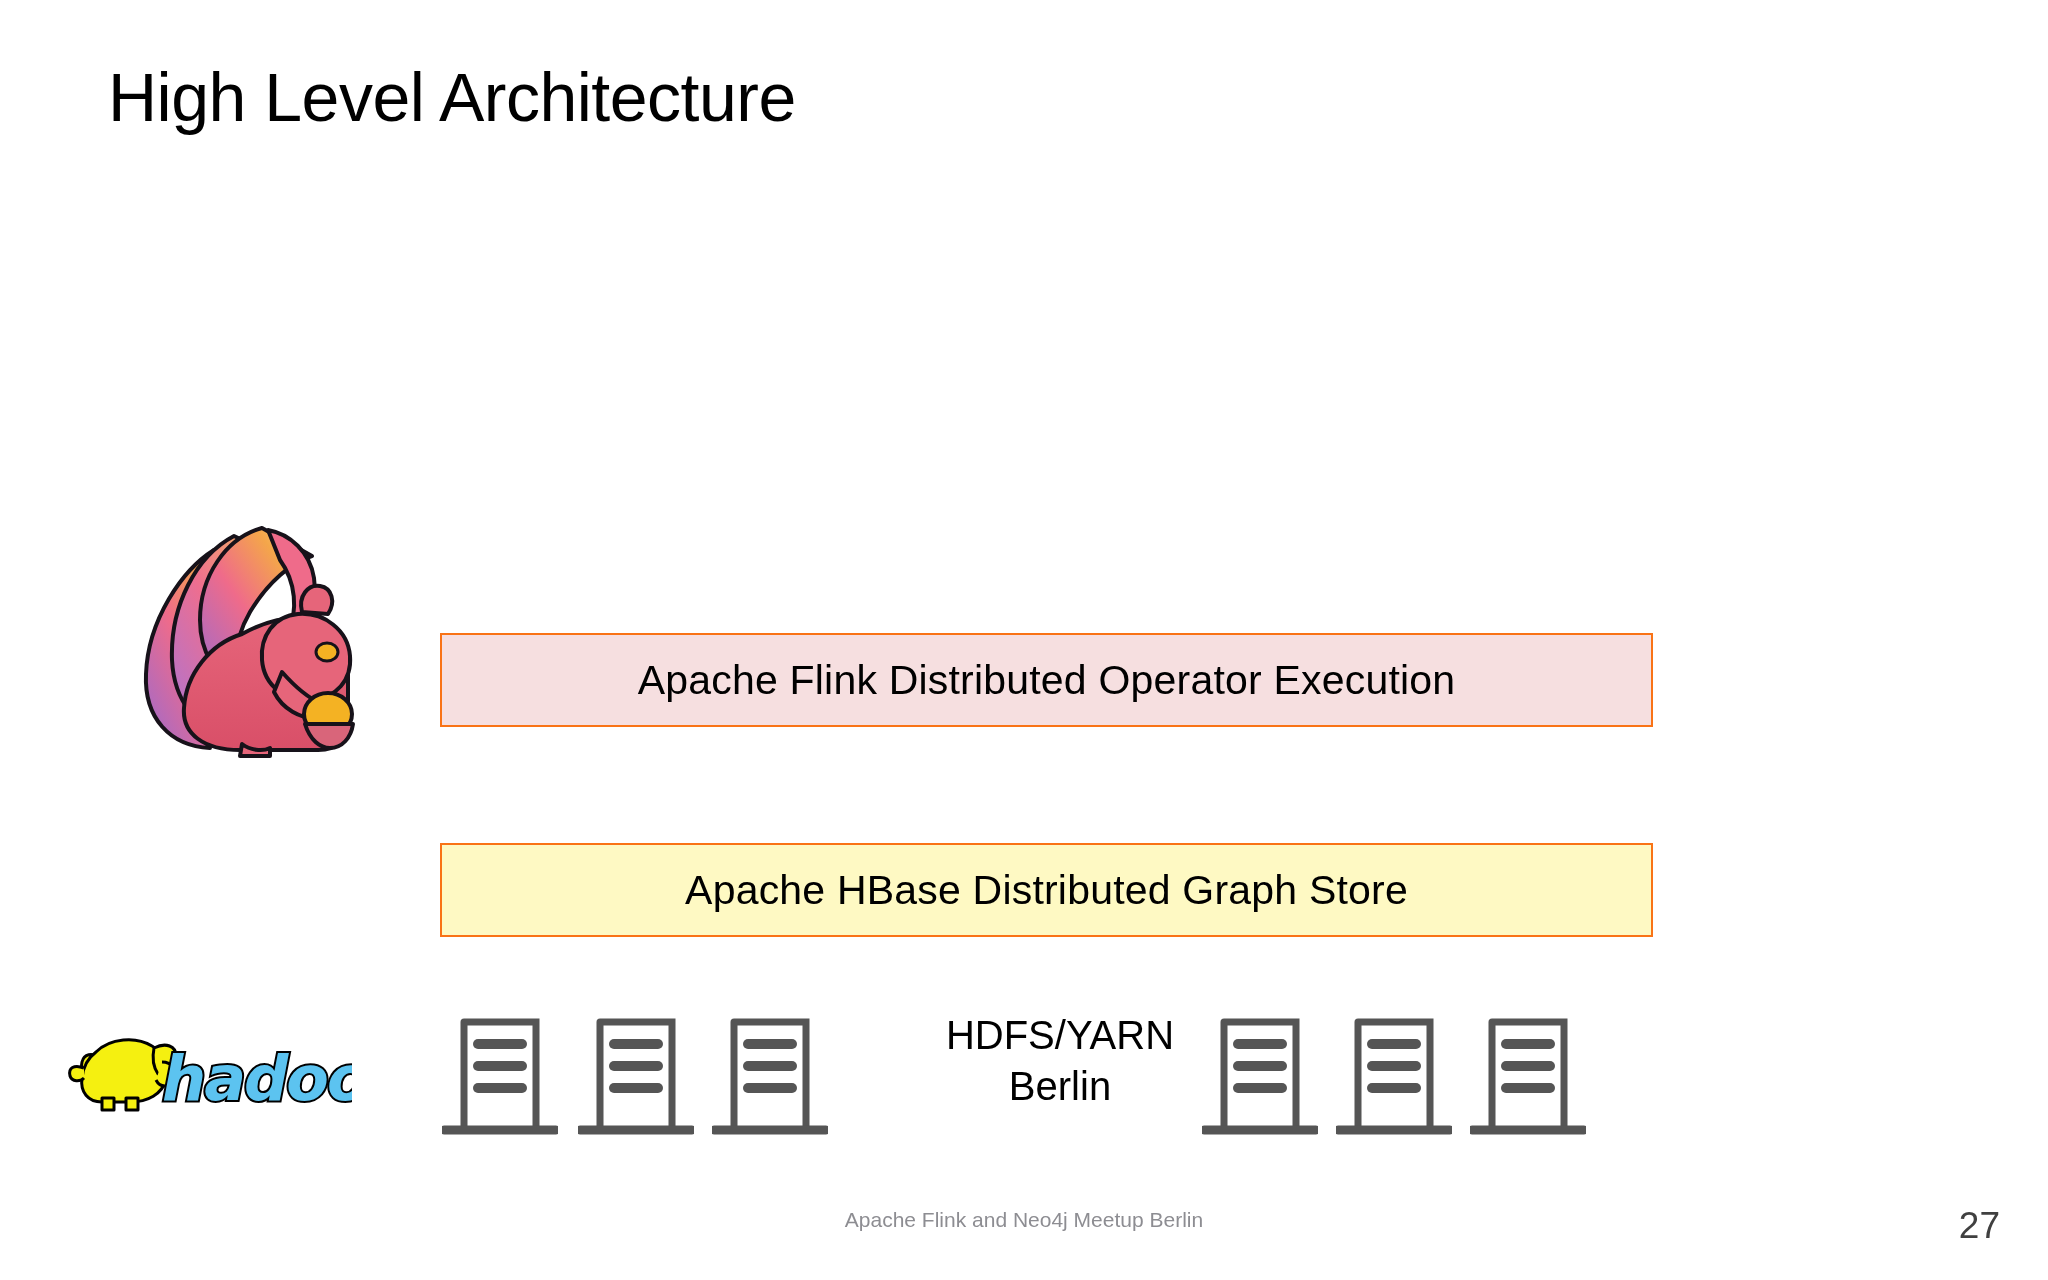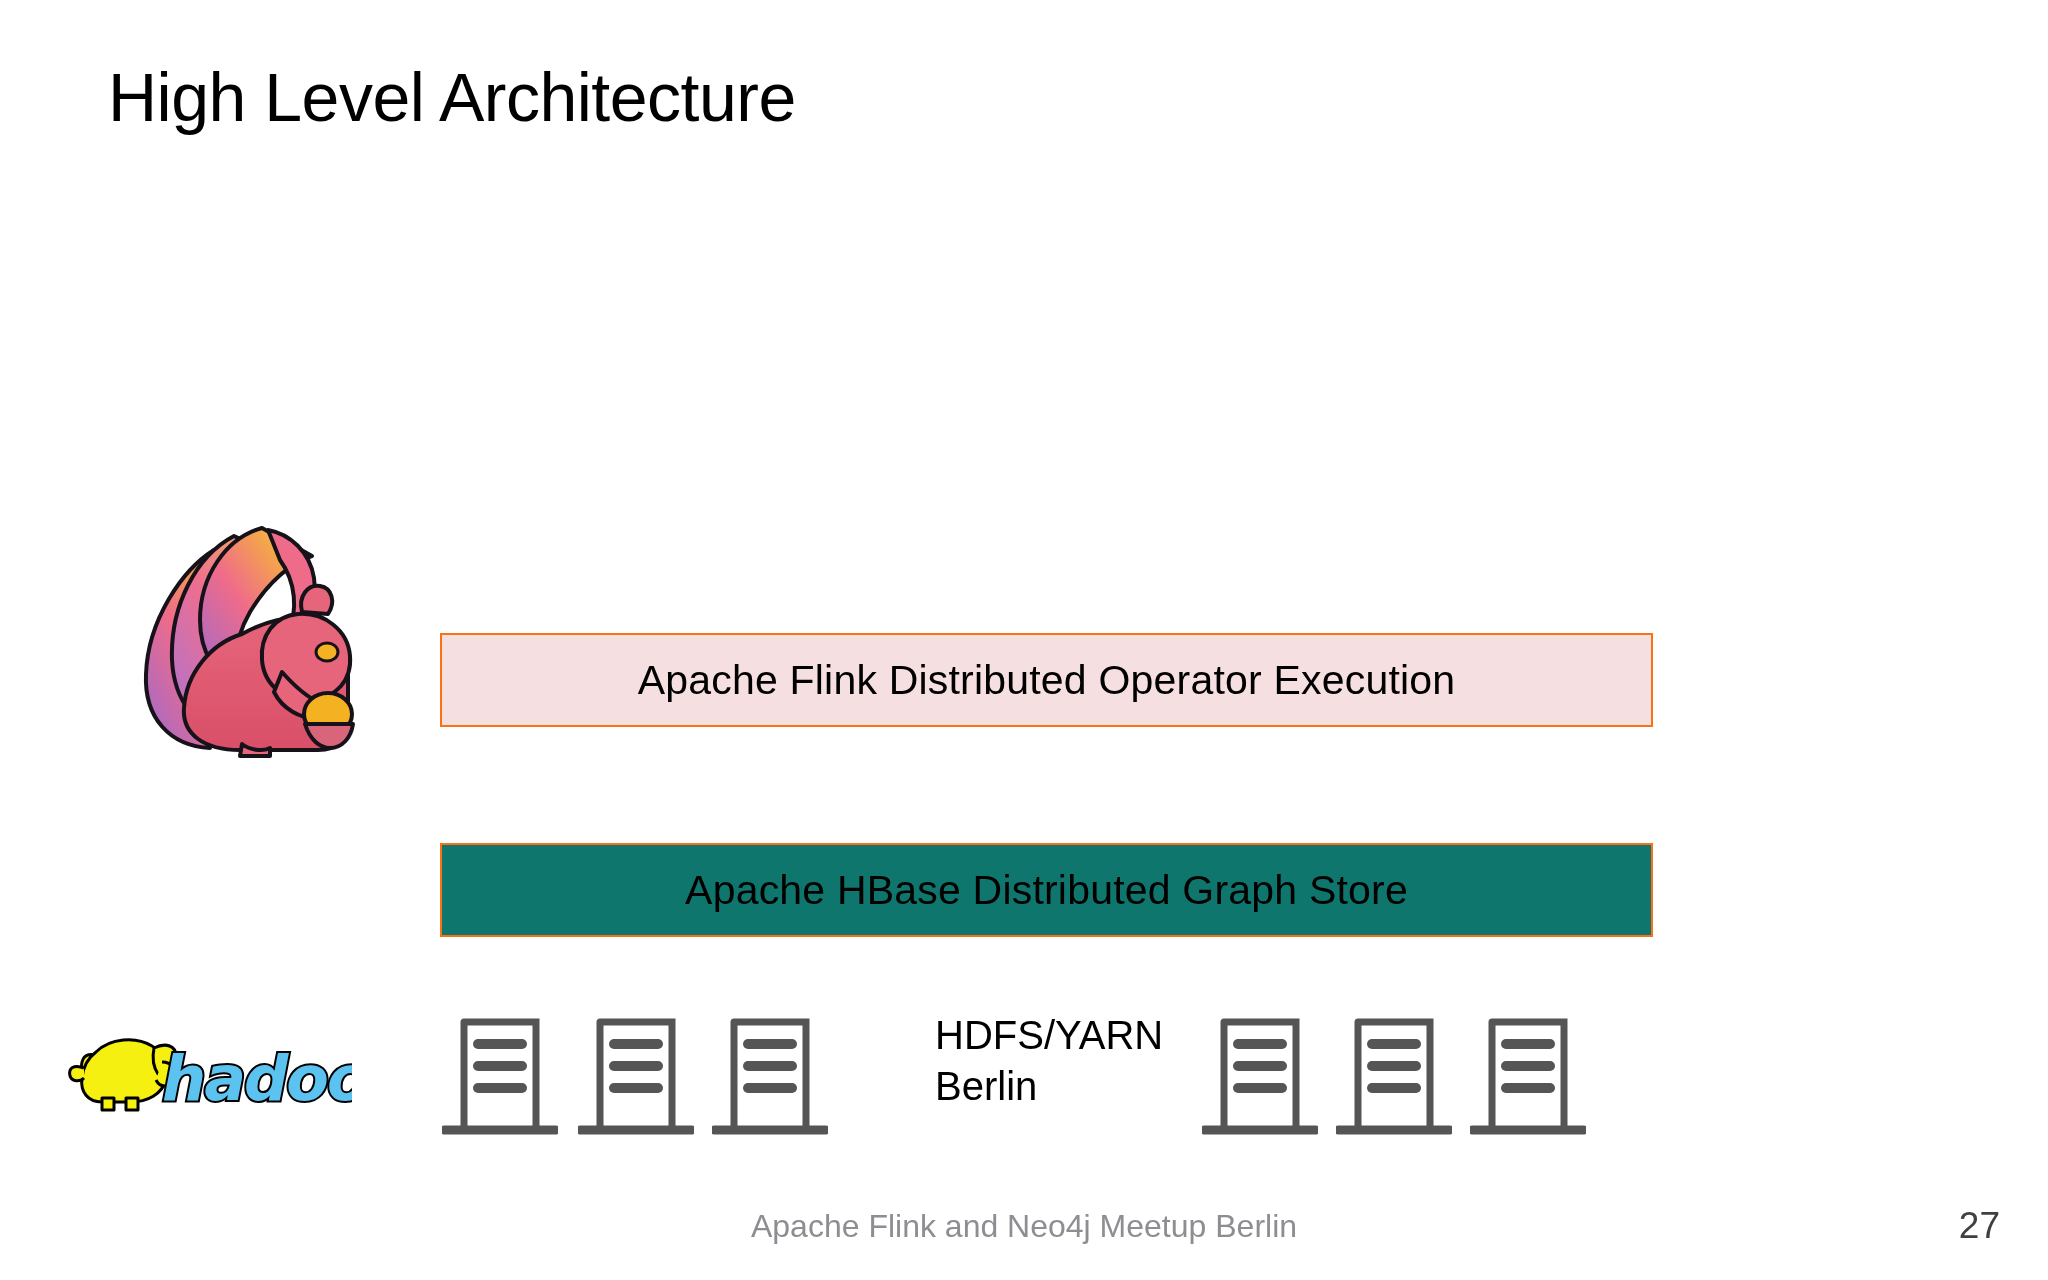--- a/index.html
+++ b/index.html
@@ -53,21 +53,21 @@
     top: 633px;
     width: 1213px;
     height: 94px;
     background: #f6dfe0;
   }
   .hbase-layer {
     left: 440px;
     top: 843px;
     width: 1213px;
     height: 94px;
-    background: #0f766e;
+    background: #fef9c3;
   }
 
   
   .cluster-row {
     position: absolute;
     left: 440px;
     top: 1000px;
     width: 1240px;
     height: 140px;
   }
@@ -78,21 +78,21 @@
     width: 116px;
     height: 130px;
   }
   .server svg { display: block; width: 116px; height: 130px; }
 
   .cluster-label {
     position: absolute;
     left: 495px;
     top: 10px;
     width: 250px;
-    text-align: left;
+    text-align: center;
     font-size: 40px;
     line-height: 1.28;
     color: #000000;
   }
 
   
   .flink-logo {
     position: absolute;
     left: 122px;
     top: 512px;
@@ -167,21 +167,21 @@
   }
   .hadoop-logo svg { display:block; width:290px; height:90px; }
 
   
   .footer-text {
     position: absolute;
     left: 0;
     top: 1208px;
     width: 2048px;
     text-align: center;
-    font-size: 32px;
+    font-size: 21px;
     color: #8d8d92;
   }
   .page-number {
     position: absolute;
     right: 48px;
     top: 1205px;
     font-size: 37px;
     color: #404040;
   }
 </style>

